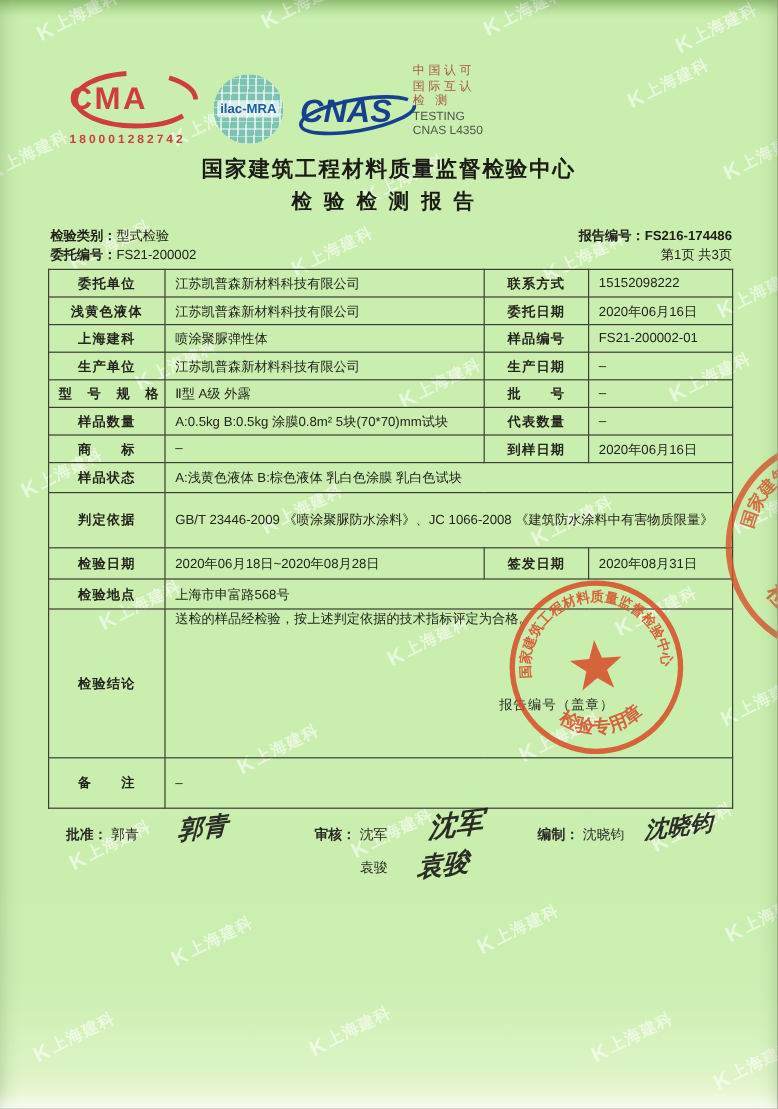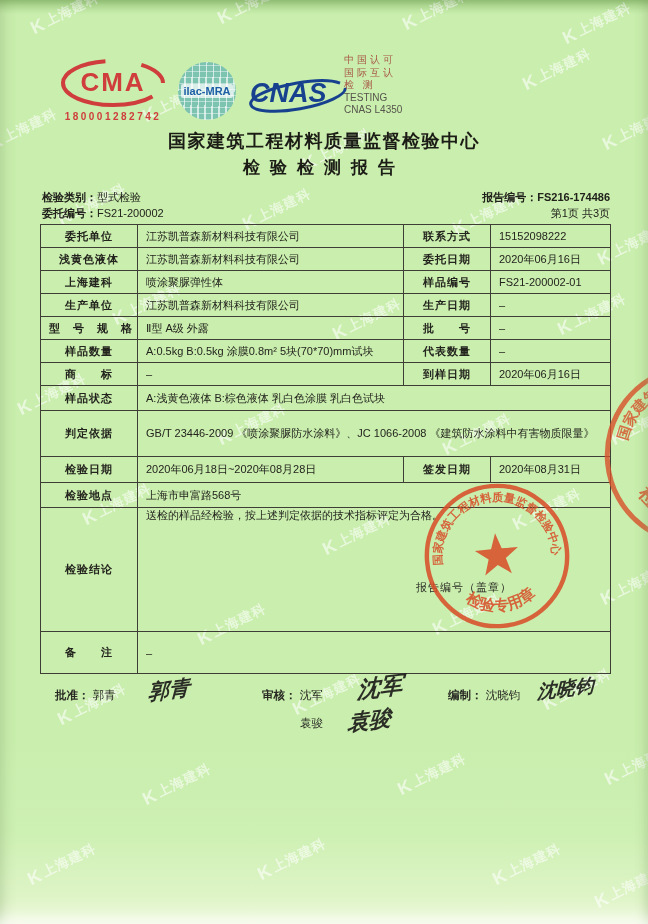--- a/index.html
+++ b/index.html
@@ -16,21 +16,21 @@
                inset 12px 0 14px -10px rgba(95,135,65,.30),
                inset -10px 0 12px -8px rgba(95,135,65,.28);
   }
   
   .wm{position:absolute;display:flex;align-items:center;gap:3px;
       color:rgba(255,255,255,.58);transform:rotate(-26deg);
       font-weight:bold;white-space:nowrap;pointer-events:none;}
   .wm-k{font-size:18px;font-weight:900;line-height:1;}
   .wm-t{font-size:13.5px;letter-spacing:1px;}
   
-  .cma{position:absolute;left:58px;top:58px;width:110px;text-align:center;color:#cf3d3c;}
+  .cma{position:absolute;left:58px;top:58px;width:110px;color:#cf3d3c;}
   .cma-mark{position:relative;height:50px;}
   .cma-mark svg{position:absolute;left:0;top:0;}
   .cma-text{position:absolute;left:0;top:9px;width:100%;font-size:26px;font-weight:900;letter-spacing:2px;}
   .cma-num{font-size:10px;letter-spacing:2.5px;font-weight:bold;margin-top:3px;}
   .ilac{position:absolute;left:178px;top:62px;width:58px;height:58px;border-radius:50%;
         background-color:#7cc3b0;
         background-image:repeating-linear-gradient(92deg,rgba(255,255,255,.65) 0 1.5px,transparent 1.5px 7px),
                          repeating-linear-gradient(0deg,rgba(255,255,255,.45) 0 1px,transparent 1px 6px);
         display:flex;align-items:center;justify-content:center;}
   .ilac-text{font-size:11px;font-weight:bold;color:#1c5fa5;background:rgba(255,255,255,.72);

